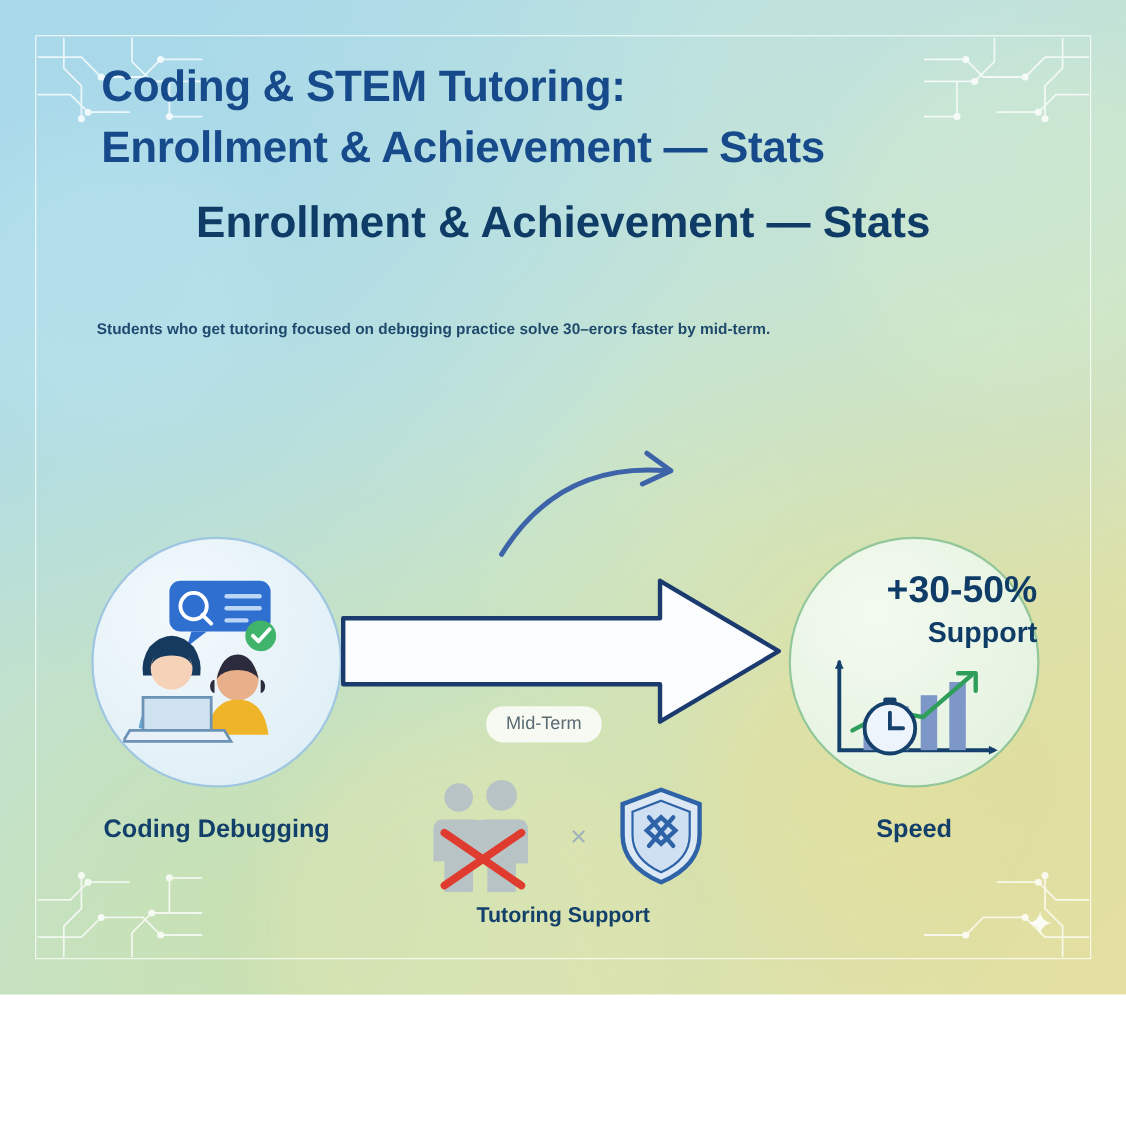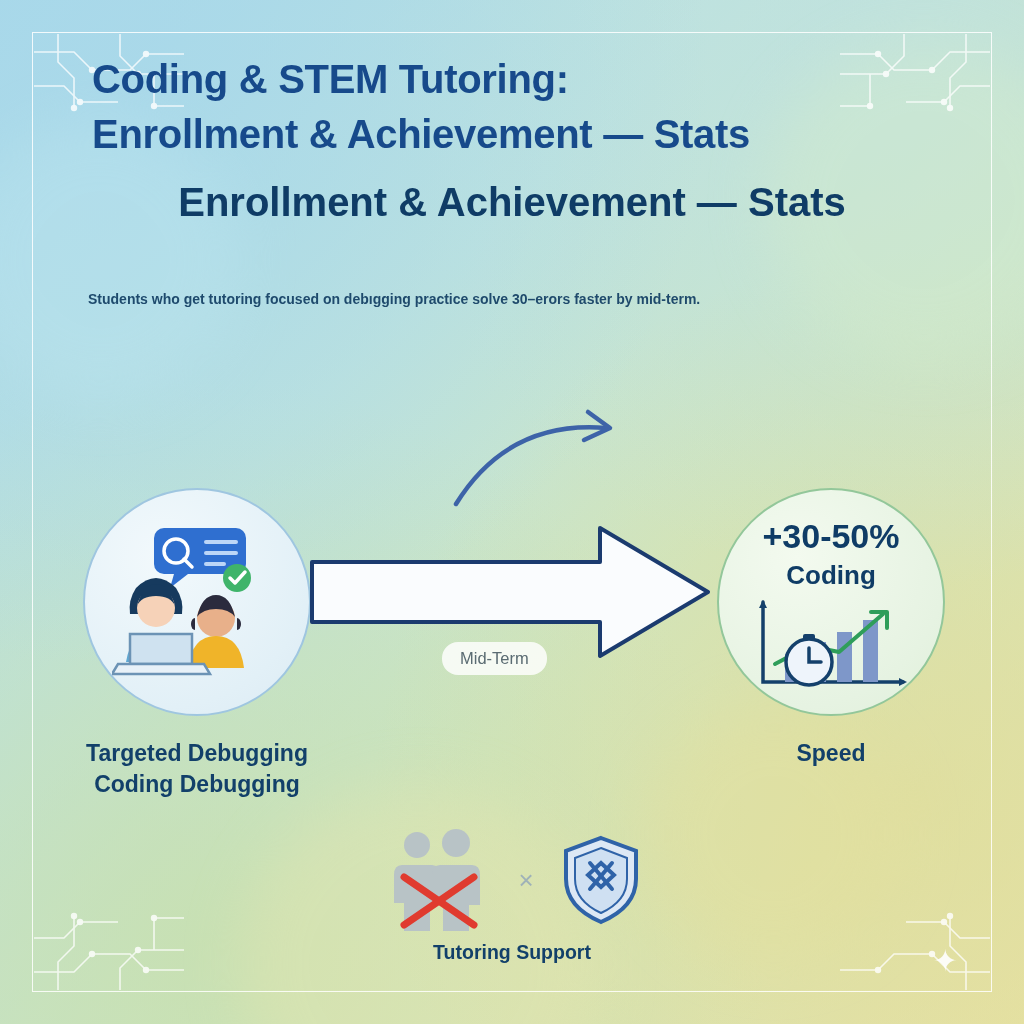--- a/index.html
+++ b/index.html
@@ -8,21 +8,21 @@
   }
   body {
     width: 1024px;
     height: 1024px;
     font-family: "Liberation Sans", sans-serif;
     overflow: hidden;
   }
   #poster {
     position: relative;
     width: 1024px;
-    height: 1024px;
+    height: 904px;
     background:
       radial-gradient(circle at 12% 8%, rgba(168,216,234,0.85) 0%, rgba(168,216,234,0) 45%),
       radial-gradient(circle at 88% 6%, rgba(190,225,225,0.75) 0%, rgba(190,225,225,0) 40%),
       radial-gradient(circle at 90% 78%, rgba(225,220,150,0.65) 0%, rgba(225,220,150,0) 45%),
       radial-gradient(circle at 20% 92%, rgba(198,222,170,0.7) 0%, rgba(198,222,170,0) 45%),
       linear-gradient(135deg, #a9d9ea 0%, #bfe3dd 35%, #cfe6c2 62%, #e6e2a7 100%);
     overflow: hidden;
   }
   
   .blob {
@@ -112,20 +112,21 @@
 
   .circle {
     width: 224px;
     height: 224px;
     border-radius: 50%;
     margin: 0 auto;
     display: flex;
     align-items: center;
     justify-content: center;
     position: relative;
+    text-align: right;
   }
   .circle.left-c {
     background: radial-gradient(circle at 35% 30%, #f2f9fc 0%, #e2f0f7 70%, #dceaf3 100%);
     border: 2px solid #9fc6e0;
   }
   .circle.right-c {
     background: radial-gradient(circle at 35% 30%, #f3faef 0%, #e6f3e2 70%, #e0efda 100%);
     border: 2px solid #93c79a;
   }
   .node-label {
@@ -324,40 +325,39 @@
           <path d="M85 95 q5 -22 19 -22 q14 0 19 22 q-6 -8 -19 -8 q-13 0 -19 8 Z" fill="#2b2b3d"></path>
           <path d="M83 96 a4 6 0 0 0 0 12 Z" fill="#2b2b3d"></path>
           <path d="M125 96 a4 6 0 0 1 0 12 Z" fill="#2b2b3d"></path>
           <path d="M76 146 q4 -32 28 -32 q24 0 28 32 Z" fill="#f0b429"></path>
 
           <path d="M18 112 h62 v30 h-62 Z" fill="#cfe2f0" stroke="#6c93b5" stroke-width="2.5"></path>
           <path d="M6 142 h86 l6 10 h-98 Z" fill="#e8f1f8" stroke="#6c93b5" stroke-width="2.5"></path>
         </svg>
       </div>
       <div class="node-label">
-        <div>Targeted Debugging</div>
         <div>Coding Debugging</div>
       </div>
     </div>
 
     <div class="arrow-area">
       <svg width="430" height="260" viewBox="0 0 430 260">
         <path d="M12 92 H300 V58 L408 122 L300 186 V152 H12 Z" fill="#fafcfe" stroke="#1b3b6f" stroke-width="4" stroke-linejoin="round"></path>
       </svg>
       <svg width="230" height="110" viewBox="0 0 230 110" style="position:absolute;left:148px;top:-62px;">
         <path d="M8 96 q52 -84 150 -76" fill="none" stroke="#3d63a8" stroke-width="4.5" stroke-linecap="round"></path>
         <path d="M140 4 l22 16 l-26 12" fill="none" stroke="#3d63a8" stroke-width="4.5" stroke-linecap="round" stroke-linejoin="round"></path>
       </svg>
       <div class="midterm-chip">Mid-Term</div>
     </div>
 
     <div class="node right">
       <div class="circle right-c">
         <div class="stat-value">+30-50%</div>
-        <div class="stat-sub">Coding</div>
+        <div class="stat-sub">Support</div>
         <svg width="160" height="96" viewBox="0 0 160 96" style="position:absolute;top:108px;left:32px;">
 
           <path d="M12 4 V84 H152" fill="none" stroke="#14406b" stroke-width="3.5" stroke-linecap="round"></path>
           <path d="M8 10 l4 -8 l4 8 Z" fill="#14406b"></path>
           <path d="M148 80 l8 4 l-8 4 Z" fill="#14406b"></path>
 
           <rect x="34" y="56" width="15" height="28" fill="#7e97c9"></rect>
           <rect x="60" y="44" width="15" height="40" fill="#7e97c9"></rect>
           <rect x="86" y="34" width="15" height="50" fill="#7e97c9"></rect>
           <rect x="112" y="22" width="15" height="62" fill="#7e97c9"></rect>

